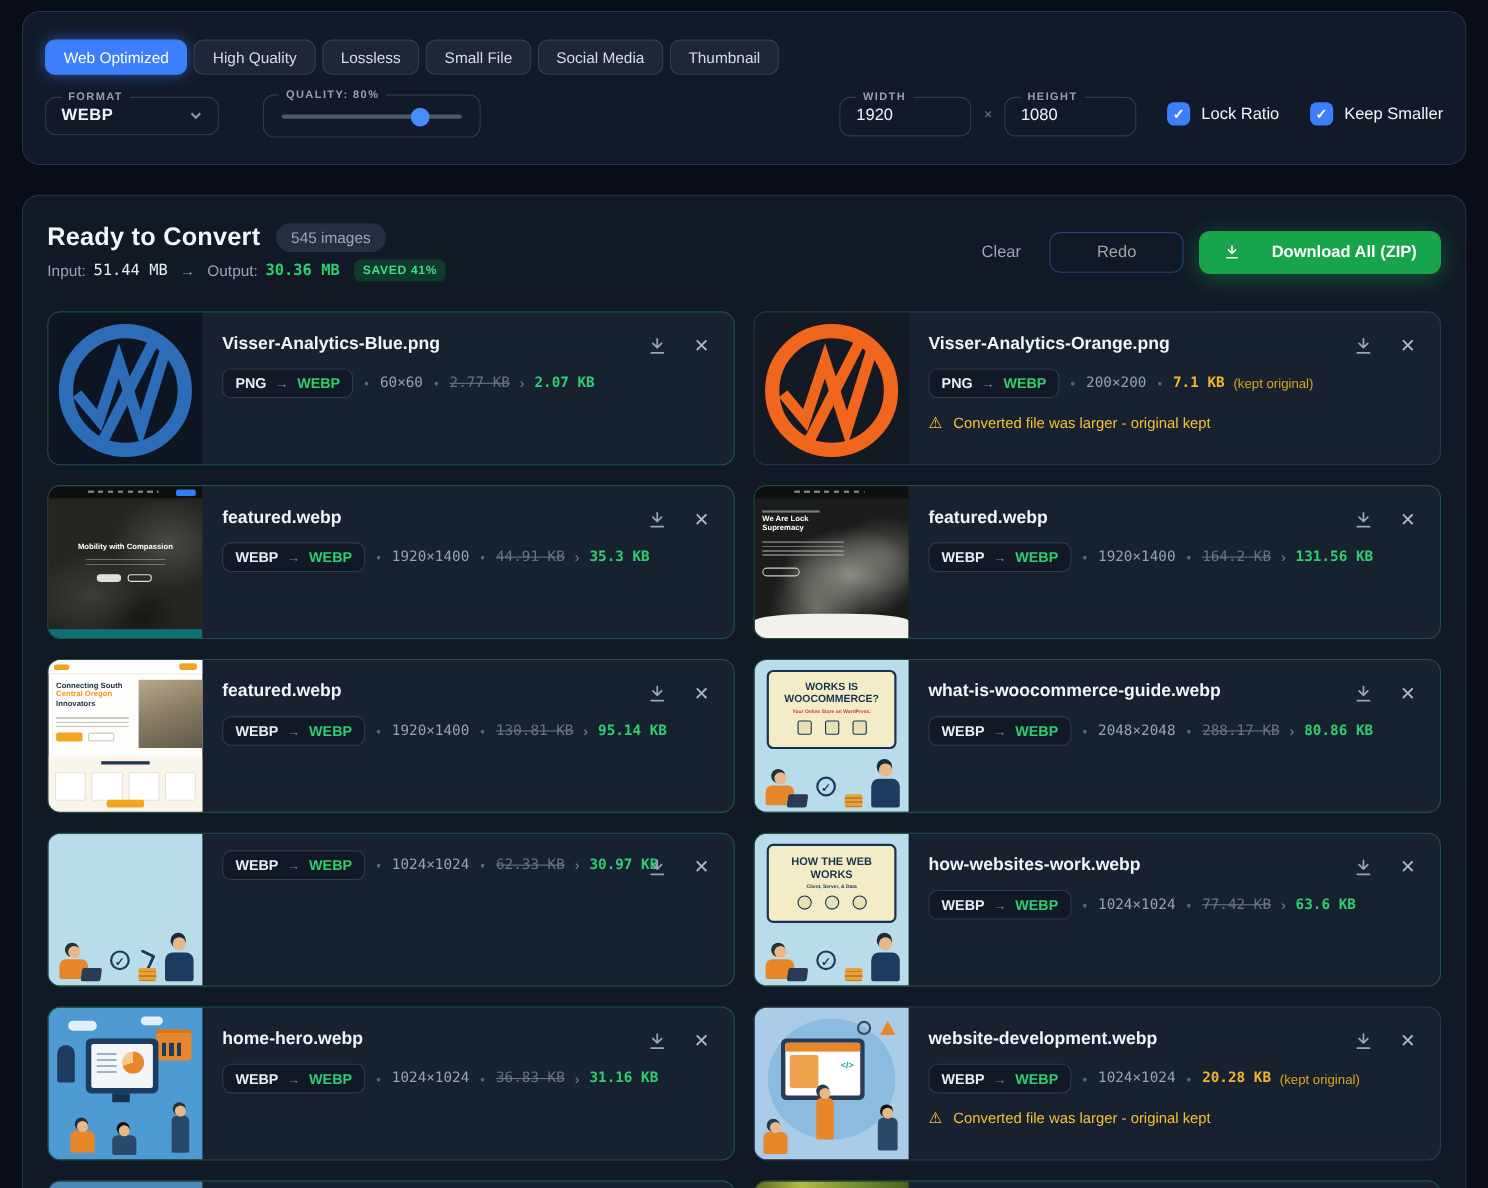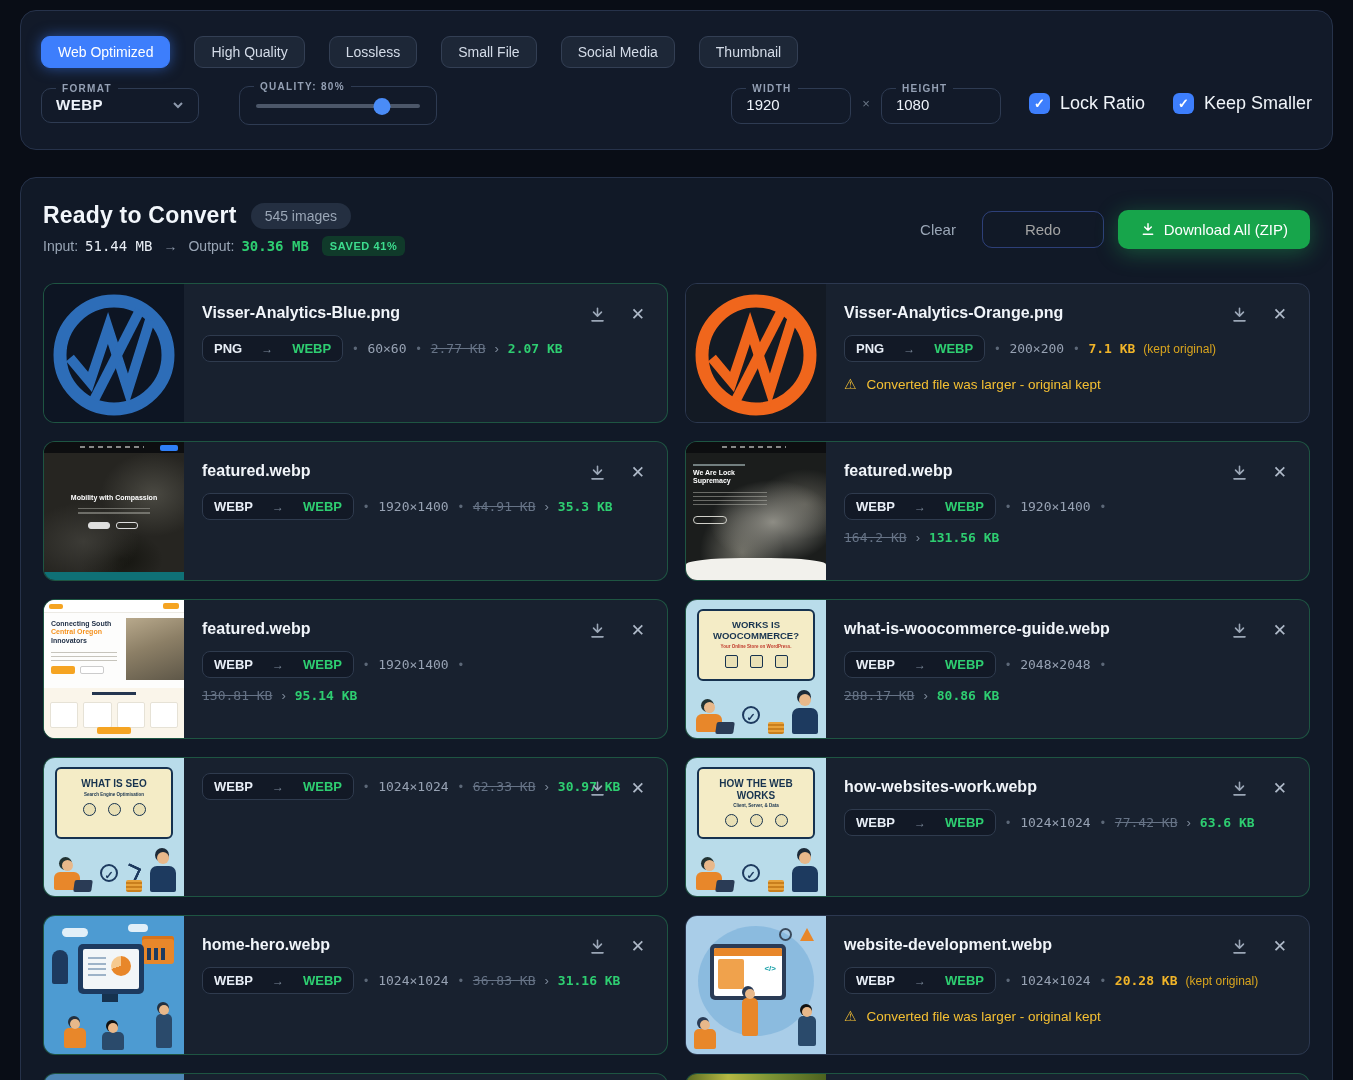--- a/index.html
+++ b/index.html
@@ -3,21 +3,21 @@
 <meta charset="utf-8">
 <style>
   * { margin:0; padding:0; box-sizing:border-box; }
   html,body { width:1353px; height:1080px; overflow:hidden; }
   body { background:#090d16; font-family:"Liberation Sans", sans-serif; position:relative; color:#eef3fa; }
   .mono { font-family:"DejaVu Sans Mono", monospace; }
 
   
   .toolbar { position:absolute; left:20px; top:10px; width:1313px; height:140px;
     background:#121a29; border:1px solid #26324a; border-radius:16px; padding:25px 20px 0 20px; }
-  .presets { display:flex; gap:24px; }
+  .presets { display:flex; gap:6px; }
   .preset { padding:7px 16px; border-radius:9px; font-size:14px; color:#d4dce8;
     background:#1d2737; border:1px solid #333f54; cursor:pointer; font-family:inherit; }
   .preset.active { background:#3d7efc; border-color:#3d7efc; color:#fff;
     box-shadow:0 0 14px rgba(61,126,252,.55); }
   .settings { display:flex; align-items:center; margin-top:13px; }
   fieldset { border:1px solid #2e3b52; border-radius:10px; padding:2px 14px 9px 14px; }
   legend { font-size:10px; font-weight:bold; letter-spacing:1.3px; color:#94a0b4;
     padding:0 6px; text-transform:uppercase; }
   .fs-format { width:158px; }
   .format-select { display:flex; align-items:center; justify-content:space-between; cursor:pointer; }
@@ -30,21 +30,21 @@
   .slider-thumb { position:absolute; top:1px; width:17px; height:17px; border-radius:50%;
     background:#4a8cf7; transform:translateX(-50%); }
   .size-group { margin-left:auto; display:flex; align-items:center; }
   .fs-dim { width:120px; }
   .dim-input { width:100%; background:transparent; border:none; outline:none;
     color:#eef3fa; font-size:15px; font-family:"Liberation Sans", sans-serif; }
   .dim-x { color:#6b7787; font-size:13px; margin:0 11px; }
   .check-row { display:flex; align-items:center; margin-left:28px; cursor:pointer; }
   .checkbox { width:21px; height:21px; border-radius:6px; background:#3d7efc; color:#fff;
     display:flex; align-items:center; justify-content:center; font-size:13px; font-weight:bold; }
-  .check-label { font-size:18px; font-weight:500; color:#f0f4f9; margin-left:10px; }
+  .check-label { font-size:15px; font-weight:500; color:#f0f4f9; margin-left:10px; }
 
   
   .main-panel { position:absolute; left:20px; top:177px; width:1313px; height:1200px;
     background:#111927; border:1px solid #26324a; border-radius:16px; padding:24px 22px; }
   .panel-header { display:flex; align-items:center; }
   .title-row { display:flex; align-items:center; gap:14px; }
   .page-title { font-size:23px; font-weight:bold; color:#f2f6fb; letter-spacing:.2px; }
   .count-badge { background:#242f41; color:#9aa6b6; font-size:14px; padding:5px 14px;
     border-radius:999px; }
   .stats-row { margin-top:7px; font-size:14px; display:flex; align-items:center; gap:7px; }
@@ -52,36 +52,36 @@
   .stat-in { color:#e8edf4; font-size:14px; }
   .stat-arrow { color:#8b97a8; margin:0 4px; }
   .stat-out { color:#2ece71; font-weight:bold; font-size:14px; }
   .saved-badge { background:#103a2a; color:#3ddc8e; font-size:11px; font-weight:bold;
     letter-spacing:.6px; padding:4px 8px; border-radius:6px; margin-left:6px; }
   .header-right { margin-left:auto; display:flex; align-items:center; gap:14px; }
   .clear-btn { background:none; border:none; color:#9aa6b6; font-size:15px; cursor:pointer;
     font-family:inherit; padding:8px 12px; }
   .redo-btn { background:transparent; border:1px solid rgba(80,110,220,.45); color:#a3a3a3;
     font-size:15px; padding:9px 42px; border-radius:10px; cursor:pointer; font-family:Liberation Sans, sans-serif; }
-  .dl-all-btn { display:flex; align-items:center; gap:8px; background:#17a54b; border:none;
-    color:#fff; font-size:15px; font-weight:normal; padding:11px 22px; border-radius:10px;
+  .dl-all-btn { display:flex; align-items:center; gap:28px; background:#17a54b; border:none;
+    color:#fff; font-size:15px; font-weight:bold; padding:11px 22px; border-radius:10px;
     cursor:pointer; font-family:inherit; box-shadow:0 4px 22px rgba(34,197,94,.35); }
   .dl-icon { width:16px; height:16px; stroke:#fff; fill:none; stroke-width:2.2; stroke-linecap:round; }
 
   
   .grid { margin-top:27px; display:grid; grid-template-columns:1fr 1fr; column-gap:17px; row-gap:18px; }
   .card { position:relative; display:flex; height:140px; background:#18212f;
     border-radius:12px; overflow:hidden; border:1px solid rgba(46,206,113,.30); }
   .card.kept { border-color:#2c3850; }
   .thumb { width:140px; flex:none; position:relative; overflow:hidden; }
   .card-body { flex:1; min-width:0; padding:15px 18px; }
   .card-title { font-size:16px; font-weight:600; color:#f1f5fa; margin:5px 0 13px; }
   .meta { max-width:420px; display:flex; flex-wrap:wrap; align-items:center;
     column-gap:10px; row-gap:10px; font-size:13px; }
-  .fmt-badge { display:inline-flex; align-items:center; gap:19px; border:1px solid #2f3b4e;
+  .fmt-badge { display:inline-flex; align-items:center; gap:8px; border:1px solid #2f3b4e;
     background:#121926; border-radius:8px; padding:5px 11px; font-weight:bold; font-size:13px; }
   .fmt-from { color:#e8eef6; }
   .fmt-arrow { color:#7b8798; font-size:12px; }
   .fmt-to { color:#2ece71; }
   .dot { color:#5c6878; font-size:12px; }
   .dims { font-family:"DejaVu Sans Mono", monospace; color:#97a2b3; font-size:13px; }
   .sizes { display:inline-flex; align-items:center; gap:9px; white-space:nowrap;
     font-family:"DejaVu Sans Mono", monospace; }
   .old-size { color:#667386; text-decoration:line-through; }
   .size-chev { color:#7b8798; font-family:"Liberation Sans", sans-serif; }
@@ -571,29 +571,20 @@
     <div class="card-actions">
       <svg class="card-dl" viewBox="0 0 24 24">
             <path d="M12 4v10m0 0l-5-5m5 5l5-5"></path>
             <path d="M5 20h14"></path>
           </svg>
       <span class="card-close">✕</span>
     </div>
   </div>
       <div class="card">
     <div class="thumb t-illus-seo t-illus">
-          <div class="sign">
-            <div class="sign-title">WHAT IS SEO</div>
-            <div class="sign-sub">Search Engine Optimisation</div>
-            <div class="sign-icons">
-              <i></i>
-              <i></i>
-              <i></i>
-            </div>
-          </div>
           <span class="ppl-l"></span>
           <span class="ppl-laptop"></span>
           <span class="ppl-check">✓</span>
           <span class="ppl-arrow"></span>
           <span class="ppl-coins"></span>
           <span class="ppl-r"></span>
         </div>
     <div class="card-body">
       <div class="meta">
         <span class="fmt-badge">

